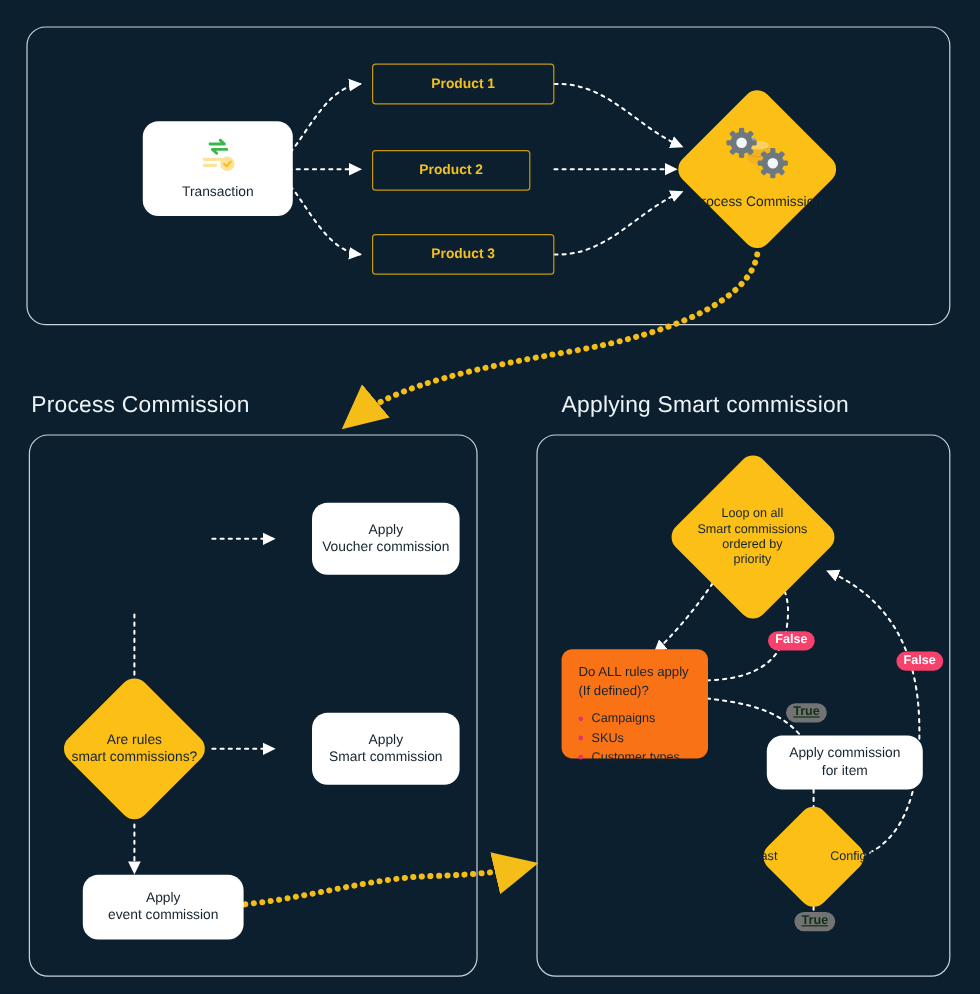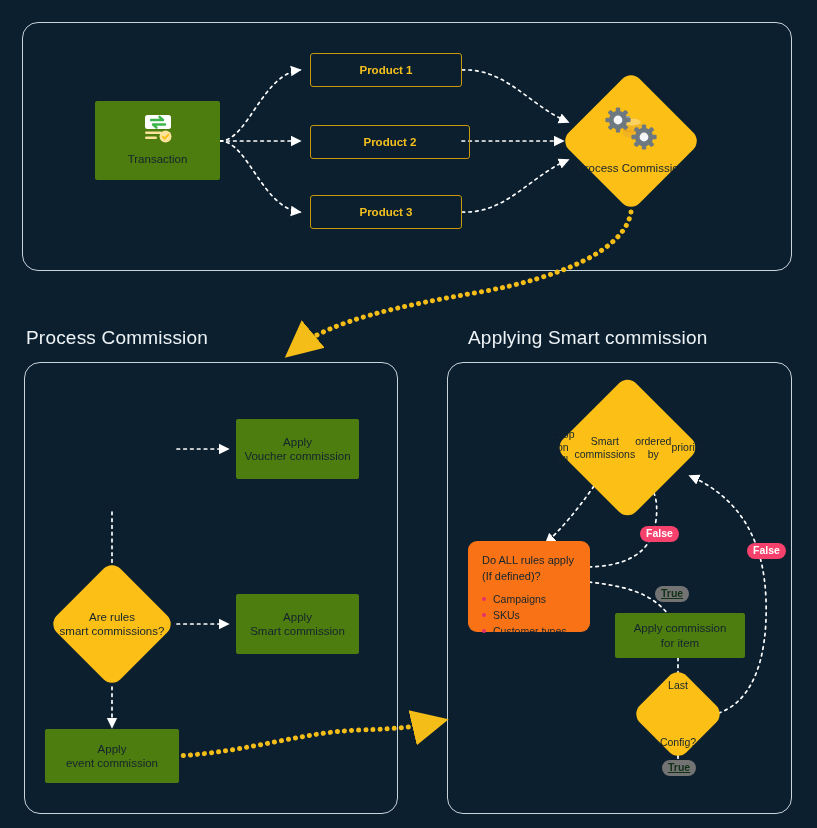--- a/index.html
+++ b/index.html
@@ -5,21 +5,21 @@
   html,body{margin:0;padding:0;background:#0b1f2f;}
   body{width:817px;height:828px;overflow:hidden;
        font-family:"Liberation Sans","DejaVu Sans",sans-serif;}
   #stage{position:relative;width:817px;height:828px;background:#0b1f2f;}
   svg.layer{position:absolute;left:0;top:0;width:817px;height:828px;overflow:visible;}
   .panel{position:absolute;border:1.4px solid #c9d3da;border-radius:16px;background:transparent;}
   .sect-title{position:absolute;color:#eef3f6;font-size:19px;letter-spacing:.2px;white-space:nowrap;}
 
   .node{position:absolute;box-sizing:border-box;display:flex;align-items:center;
         justify-content:center;text-align:center;color:#14242e;}
-  .solid{background:#4d7c0f;border-radius:2px;}
+  .solid{background:#ffffff;border-radius:13px;margin-left:24px;}
   .outline{background:transparent;border:1.6px solid #c8990c;border-radius:3px;color:#f3c01e;
            font-size:11.5px;font-weight:bold;}
   .nlabel{line-height:1.22;font-size:11.5px;}
   .nlabel.small{font-size:10.5px;}
 
   .diamond{position:absolute;}
   .diamond .dshape{position:absolute;left:0;top:0;width:100%;height:100%;
       background:#fcbf16;border-radius:12px;transform:rotate(45deg);}
   .diamond .dtext{position:absolute;left:0;top:0;width:100%;height:100%;
       display:flex;align-items:center;justify-content:center;text-align:center;
@@ -107,21 +107,21 @@
         <circle cx="24.5" cy="22.5" r="6" fill="#fde39a"></circle>
         <path d="M21.8 22.6 l2 2 l3.6 -4" fill="none" stroke="#fcbf16" stroke-width="1.8" stroke-linecap="round" stroke-linejoin="round"></path>
       </svg>
     </span>
     <span class="nlabel">Transaction</span>
   </div>
 
   <div class="node outline" style="left:310px;top:53px;width:152px;height:34px;">
     <span>Product 1</span>
   </div>
-  <div class="node outline" style="left:310px;top:125px;width:160px;height:34px;justify-content:center;">
+  <div class="node outline" style="left:310px;top:125px;width:132px;height:34px;justify-content:center;">
     <span>Product 2</span>
   </div>
   <div class="node outline" style="left:310px;top:195px;width:152px;height:34px;">
     <span>Product 3</span>
   </div>
 
   <div class="diamond" style="left:581px;top:91px;width:100px;height:100px;">
     <div class="dshape"></div>
     <div class="dtext" style="flex-direction:column;width:150px;left:-25px;">
       <span class="iconwrap" style="position:relative;display:block;margin-bottom:3px;">
@@ -187,21 +187,21 @@
     <span class="nlabel">Smart commission</span>
   </div>
 
   <div class="node solid" style="left:45px;top:729px;width:134px;height:54px;flex-direction:column;">
     <span class="nlabel">Apply</span>
     <span class="nlabel">event commission</span>
   </div>
 
   <div class="diamond" style="left:576px;top:396px;width:103px;height:103px;">
     <div class="dshape"></div>
-    <div class="dtext" style="width:150px;left:-24px;">
+    <div class="dtext" style="width:150px;left:-24px;flex-direction:column;">
       <span class="nlabel small">Loop on all</span>
       <span class="nlabel small">Smart commissions</span>
       <span class="nlabel small">ordered by</span>
       <span class="nlabel small">priority</span>
     </div>
   </div>
 
   <div class="rulesbox" style="left:468px;top:541px;width:122px;height:91px;">
     <div class="rtitle">Do ALL rules apply</div>
     <div class="rtitle">(If defined)?</div>
@@ -212,21 +212,21 @@
     </ul>
   </div>
 
   <div class="node solid" style="left:615px;top:613px;width:130px;height:45px;flex-direction:column;">
     <span class="nlabel">Apply commission</span>
     <span class="nlabel">for item</span>
   </div>
 
   <div class="diamond" style="left:645px;top:681px;width:66px;height:66px;">
     <div class="dshape"></div>
-    <div class="dtext" style="width:110px;left:-22px;flex-direction:column;gap:44px;">
+    <div class="dtext" style="width:110px;left:-22px;flex-direction:row;gap:44px;">
       <span class="nlabel small">Last</span>
       <span class="nlabel small">Config?</span>
     </div>
   </div>
 
   <div class="badge false" style="left:640px;top:526px;">False</div>
   <div class="badge false" style="left:747px;top:543px;">False</div>
   <div class="badge true" style="left:655px;top:586px;">True</div>
   <div class="badge true" style="left:662px;top:760px;">True</div>
 

